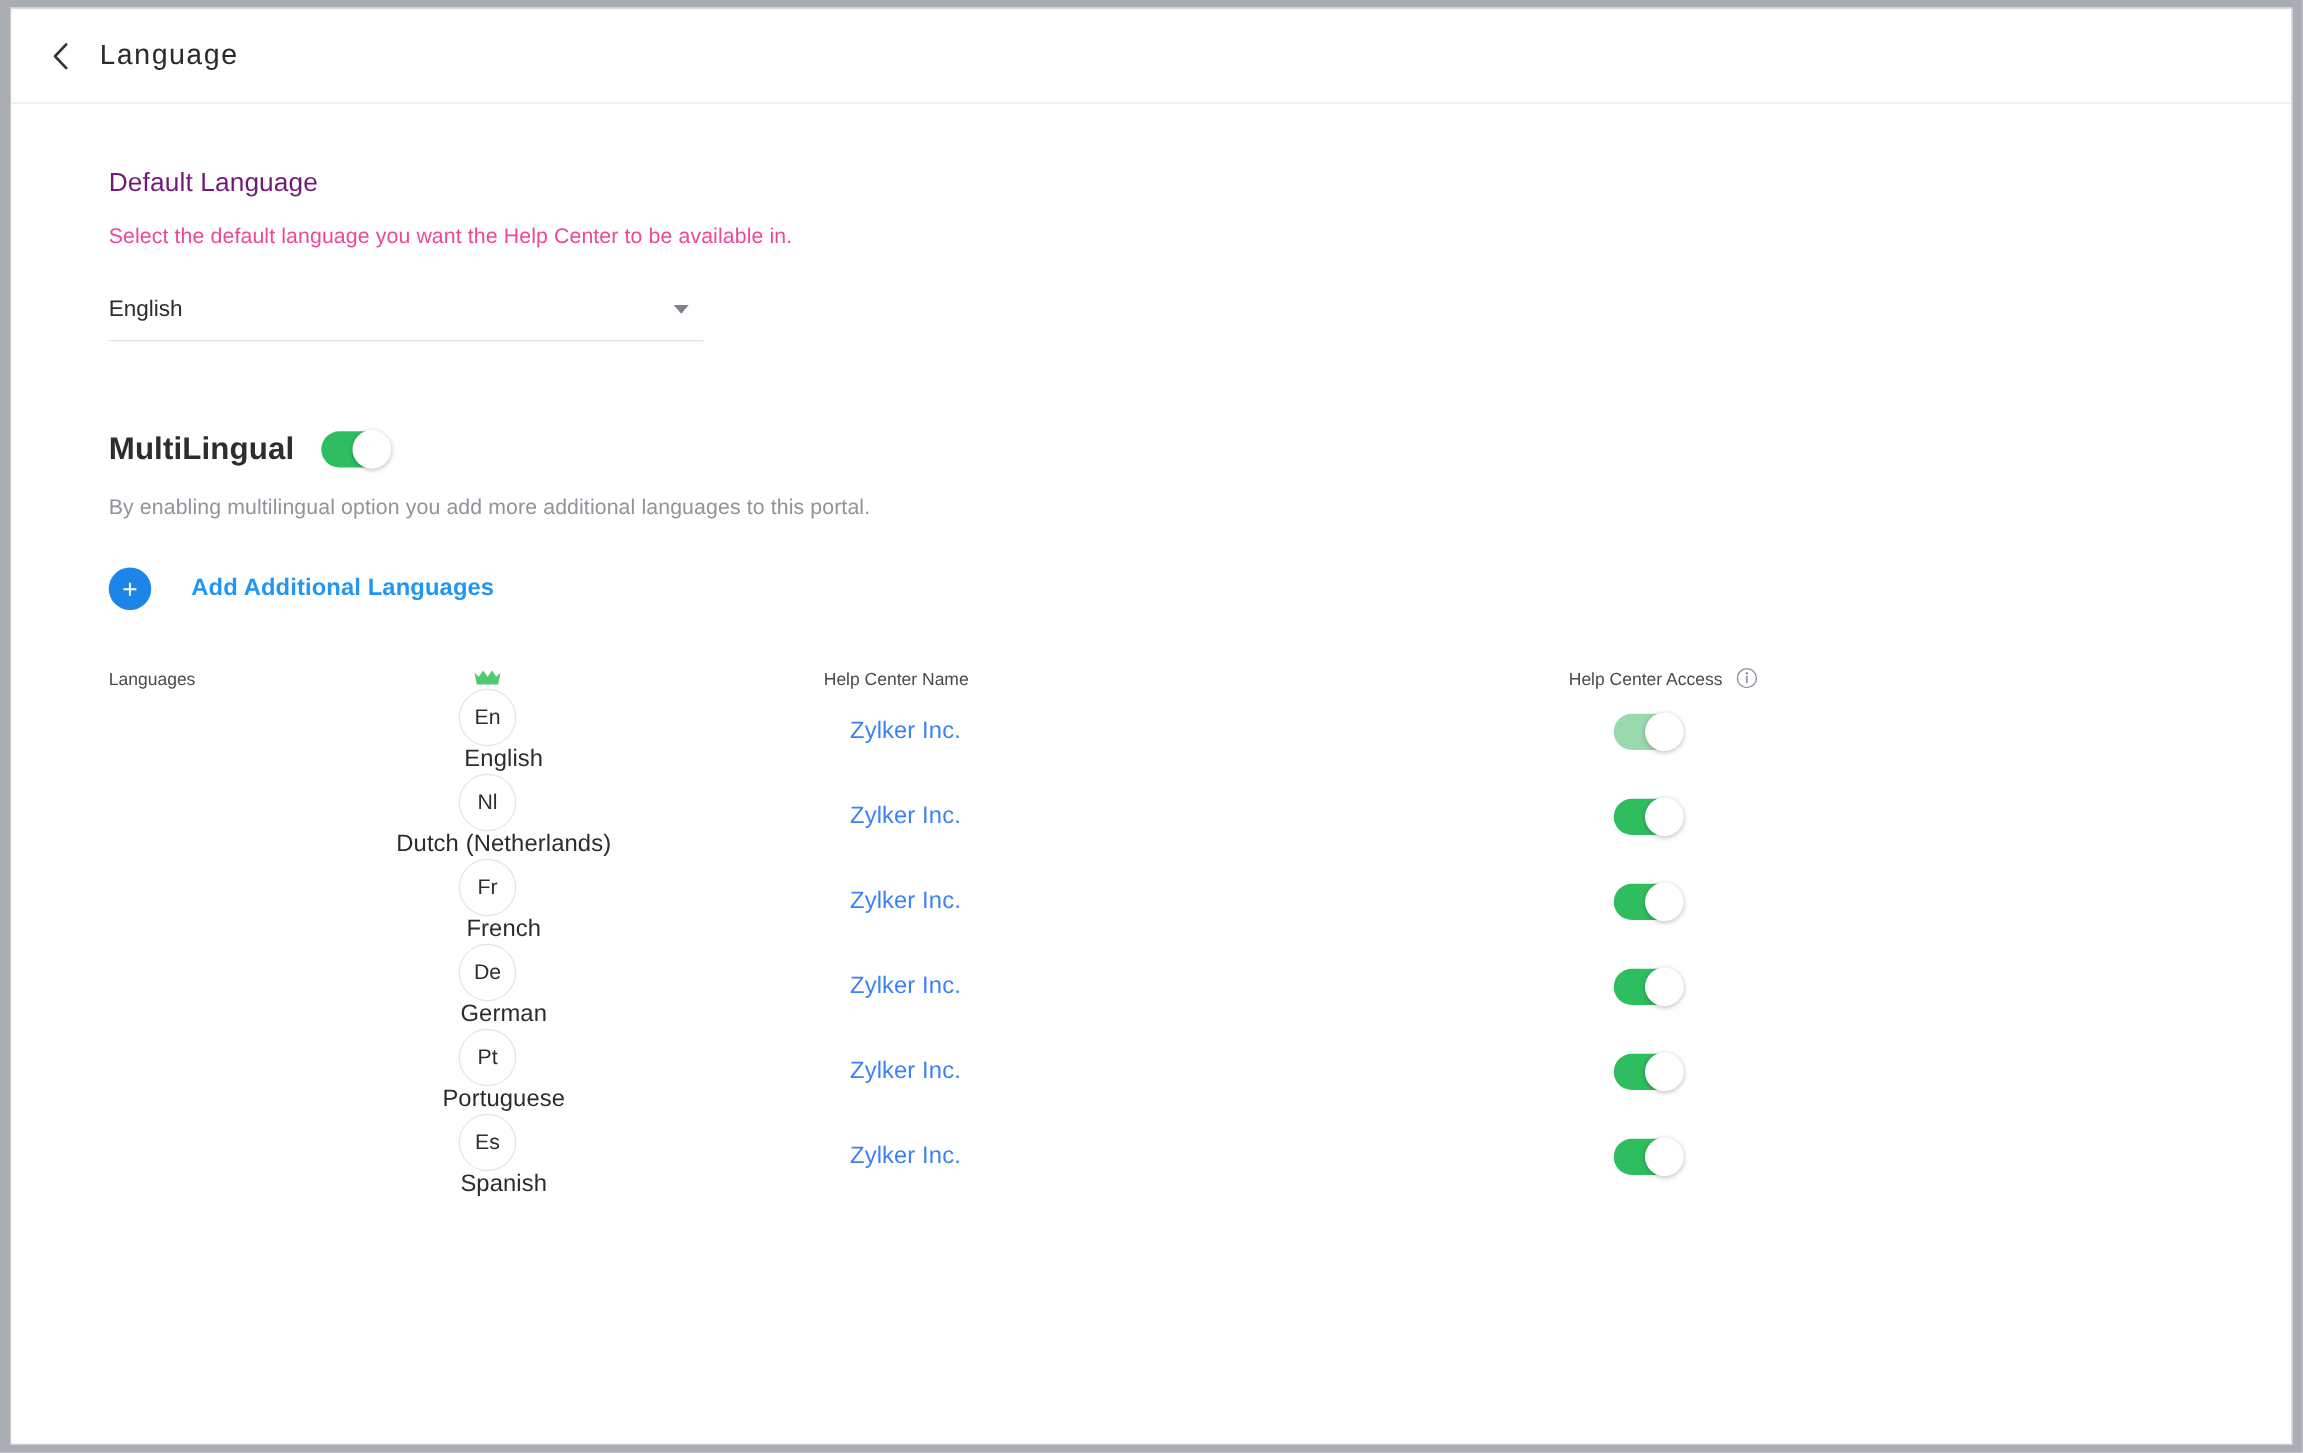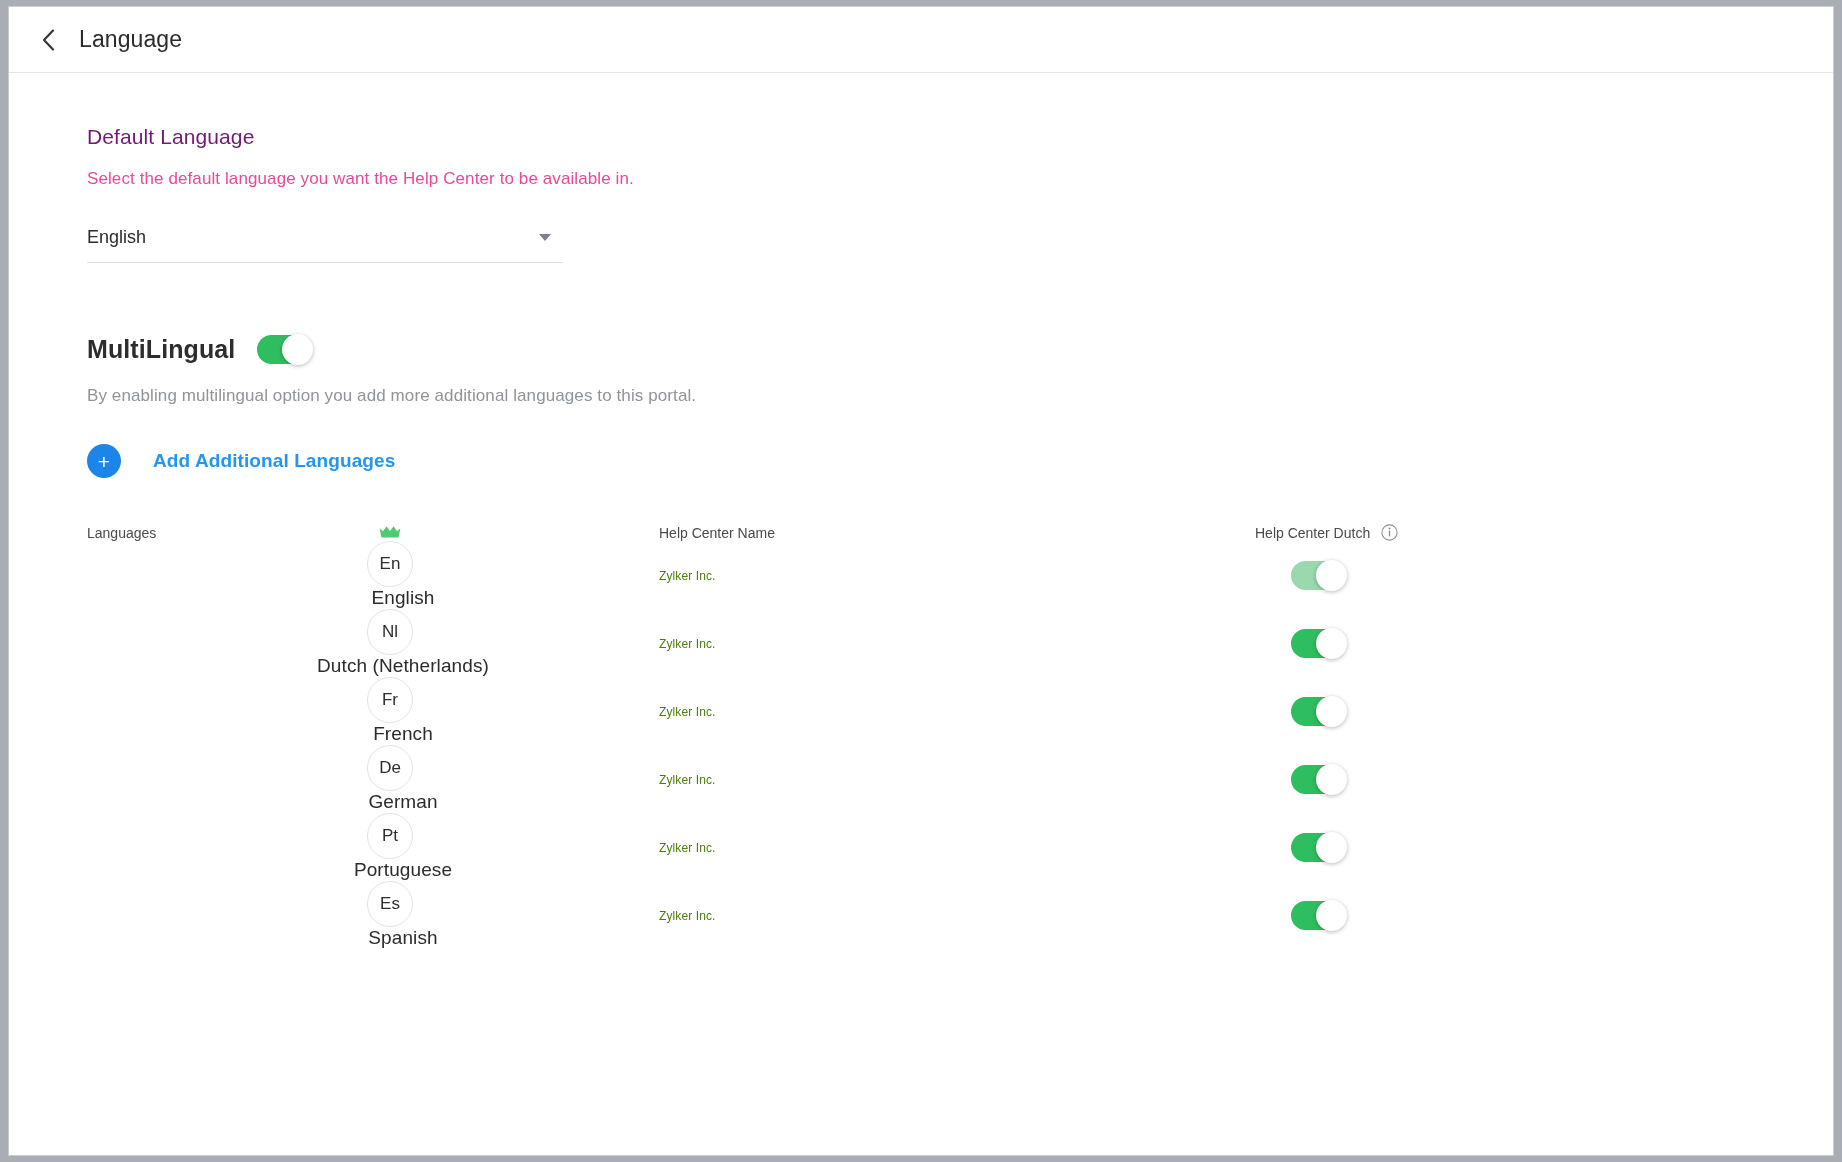--- a/index.html
+++ b/index.html
@@ -18,25 +18,26 @@
     top: 6px;
     width: 1826px;
     height: 1150px;
     background: #ffffff;
     border: 1px solid #c9ccd1;
     overflow: hidden;
   }
 
   
   .page-header {
-    height: 66px;
+    height: 76px;
     border-bottom: 1px solid #e4e6e9;
     display: flex;
     align-items: center;
     padding-left: 22px;
+    font-family: Liberation Mono, monospace;
   }
   .back-btn {
     width: 34px;
     height: 34px;
     display: flex;
     align-items: center;
     justify-content: center;
     cursor: pointer;
     background: none;
     border: none;
@@ -202,23 +203,24 @@
     left: 50%;
     transform: translateX(-50%);
   }
   .lang-name {
     margin-left: 26px;
     font-size: 19px;
     color: #2c2c2c;
     letter-spacing: .1px;
   }
   .hc-name {
-    font-size: 12px;
-    color: #4d7c0f;
-    letter-spacing: .1px;
+    font-size: 19px;
+    color: #3b82f6;
+    letter-spacing: .1px;
+    margin-left: 21px;
   }
   .acc-cell { display: flex; align-items: center; padding-left: 36px; }
 </style>
 </head>
 <body>
 
 <div class="app-card">
 
   <div class="page-header">
     <button class="back-btn">
@@ -251,21 +253,21 @@
       <div class="add-row">
         <span class="plus-circle">+</span>
         <span class="add-label">Add Additional Languages</span>
       </div>
 
       <div class="lang-table">
         <div class="thead">
           <div class="th col-lang">Languages</div>
           <div class="th col-name">Help Center Name</div>
           <div class="th col-acc">
-            <span>Help Center Dutch</span>
+            <span>Help Center Access</span>
             <span class="info-icon">
               <svg width="17" height="17" viewBox="0 0 17 17" fill="none">
                 <circle cx="8.5" cy="8.5" r="7.6" stroke="#8b9199" stroke-width="1.1"></circle>
                 <circle cx="8.5" cy="4.6" r="1" fill="#8b9199"></circle>
                 <rect x="7.85" y="6.6" width="1.3" height="6" rx="0.6" fill="#8b9199"></rect>
               </svg>
             </span>
           </div>
         </div>
 

